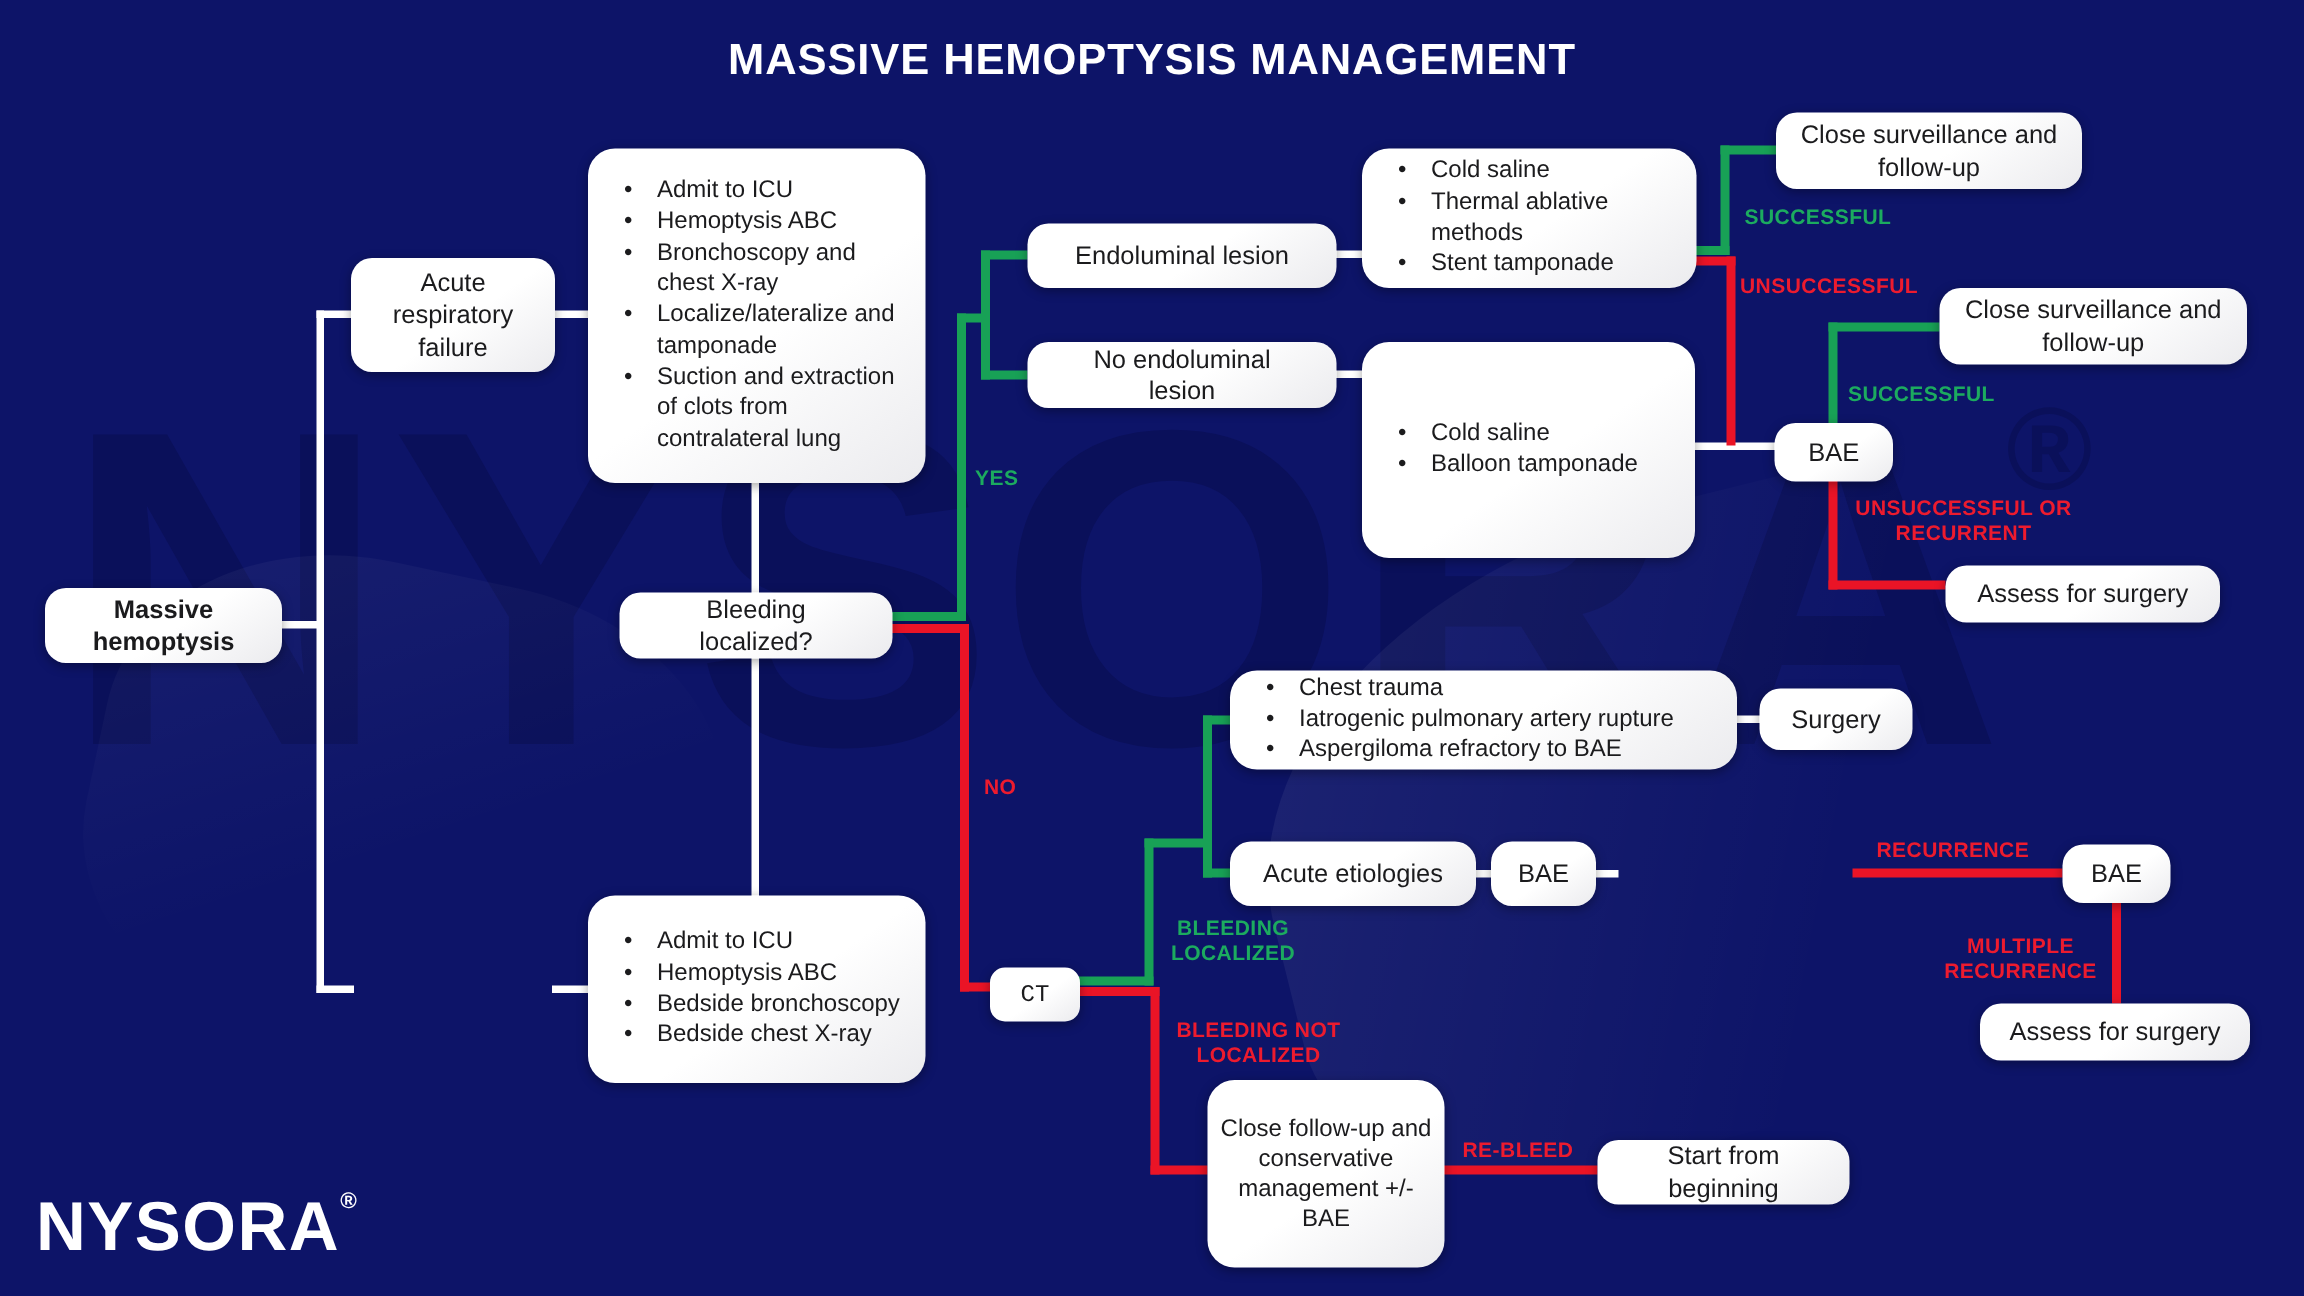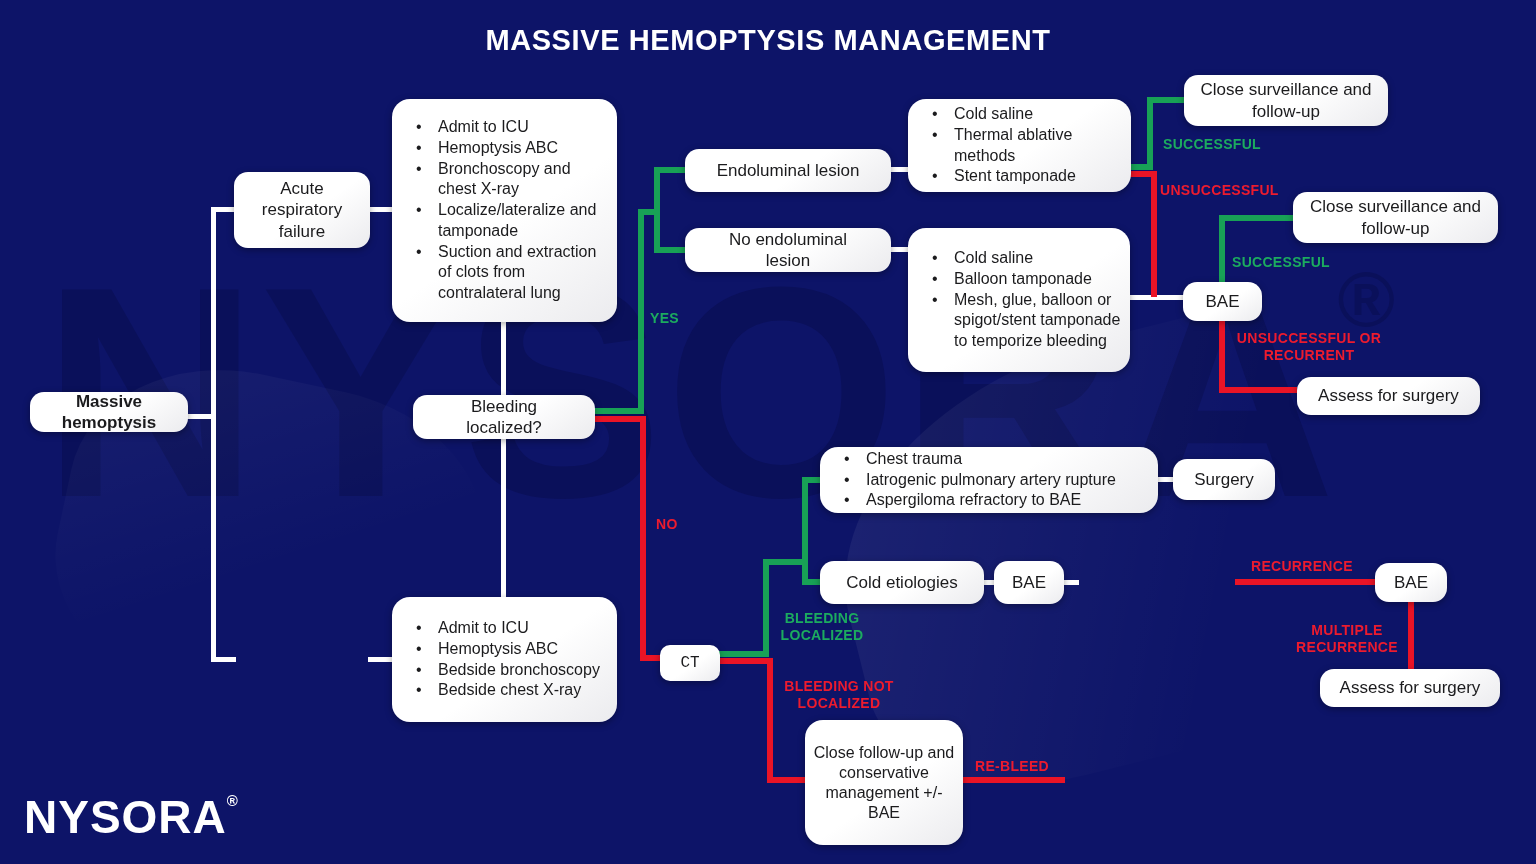--- a/index.html
+++ b/index.html
@@ -123,21 +123,21 @@
   <div class="line rline v" style="left:767px;top:658px;height:125px;"></div>
   <div class="line rline h" style="left:767px;top:777px;width:38px;"></div>
   <div class="line rline h" style="left:1129px;top:171px;width:28px;"></div>
   <div class="line rline v" style="left:1151px;top:171px;height:126px;"></div>
   <div class="line rline v" style="left:1219px;top:319px;height:74px;"></div>
   <div class="line rline h" style="left:1219px;top:387px;width:78px;"></div>
   <div class="line rline h" style="left:1235px;top:579px;width:140px;"></div>
   <div class="line rline v" style="left:1408px;top:600px;height:69px;"></div>
   <div class="line rline h" style="left:961px;top:777px;width:104px;"></div>
 
-  <div class="node bold" style="left:30px;top:392px;width:158px;height:40px;">
+  <div class="node bold" style="left:30px;top:392px;width:158px;height:50px;">
       <span>Massive hemoptysis</span>
     </div>
   <div class="node" style="left:234px;top:172px;width:136px;height:76px;">
       <span>Acute respiratory failure</span>
     </div>
   <div class="node bullets" style="left:392px;top:99px;width:225px;height:223px;">
     <ul>
       <li>Admit to ICU</li>
       <li>Hemoptysis ABC</li>
       <li>Bronchoscopy and chest X-ray</li>
@@ -166,21 +166,20 @@
     <ul>
       <li>Cold saline</li>
       <li>Thermal ablative methods</li>
       <li>Stent tamponade</li>
     </ul>
   </div>
   <div class="node bullets" style="left:908px;top:228px;width:222px;height:144px;">
     <ul>
       <li>Cold saline</li>
       <li>Balloon tamponade</li>
-      <li>Mesh, glue, balloon or spigot/stent tamponade to temporize bleeding</li>
     </ul>
   </div>
   <div class="node" style="left:1184px;top:75px;width:204px;height:51px;">
       <span>Close surveillance and follow-up</span>
     </div>
   <div class="node" style="left:1183px;top:282px;width:79px;height:39px;">
       <span>BAE</span>
     </div>
   <div class="node" style="left:1293px;top:192px;width:205px;height:51px;">
       <span>Close surveillance and follow-up</span>
@@ -192,36 +191,39 @@
     <ul>
       <li>Chest trauma</li>
       <li>Iatrogenic pulmonary artery rupture</li>
       <li>Aspergiloma refractory to BAE</li>
     </ul>
   </div>
   <div class="node" style="left:1173px;top:459px;width:102px;height:41px;">
       <span>Surgery</span>
     </div>
   <div class="node" style="left:820px;top:561px;width:164px;height:43px;">
-      <span>Cold etiologies</span>
+      <span>Acute etiologies</span>
     </div>
   <div class="node" style="left:994px;top:561px;width:70px;height:43px;">
       <span>BAE</span>
     </div>
   <div class="node" style="left:1375px;top:563px;width:72px;height:39px;">
       <span>BAE</span>
     </div>
   <div class="node" style="left:1320px;top:669px;width:180px;height:38px;">
       <span>Assess for surgery</span>
     </div>
   <div class="node" style="left:660px;top:645px;width:60px;height:28px;border-radius:10px;font-size:16px;font-family:Liberation Mono, monospace;">
       <span>CT</span>
     </div>
   <div class="node" style="left:805px;top:720px;width:158px;height:125px;border-radius:18px;font-size:16px;">
       <span>Close follow-up and conservative management +/- BAE</span>
+    </div>
+  <div class="node" style="left:1065px;top:760px;width:168px;height:43px;padding:4px 24px;">
+      <span>Start from beginning</span>
     </div>
 
   <div class="edge-label green-t" style="left:650px;top:310px;">YES</div>
   <div class="edge-label red-t" style="left:656px;top:516px;text-align:right;">NO</div>
   <div class="edge-label green-t" style="left:1163px;top:136px;">SUCCESSFUL</div>
   <div class="edge-label red-t" style="left:1160px;top:182px;">UNSUCCESSFUL</div>
   <div class="edge-label green-t" style="left:1232px;top:254px;">SUCCESSFUL</div>
   <div class="edge-label red-t center" style="left:1228px;top:330px;width:162px;">UNSUCCESSFUL OR RECURRENT</div>
   <div class="edge-label green-t center" style="left:770px;top:610px;width:104px;">BLEEDING LOCALIZED</div>
   <div class="edge-label red-t center" style="left:768px;top:678px;width:142px;">BLEEDING NOT LOCALIZED</div>

